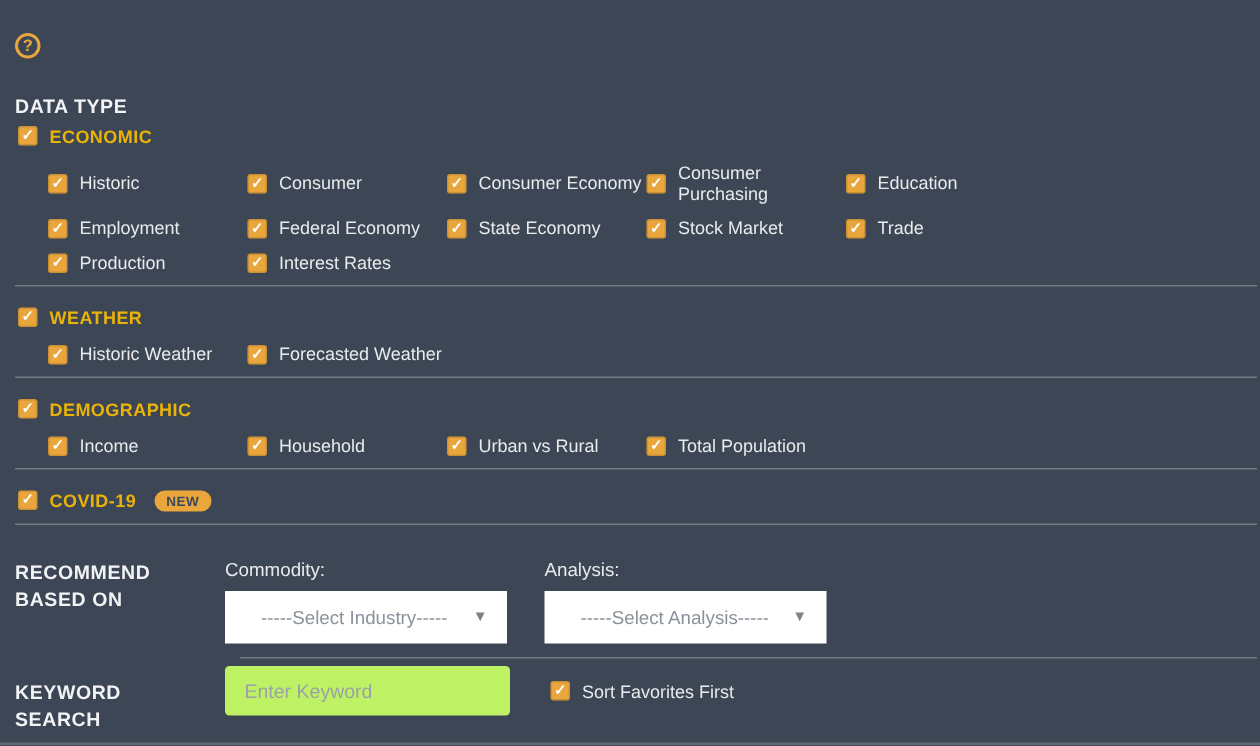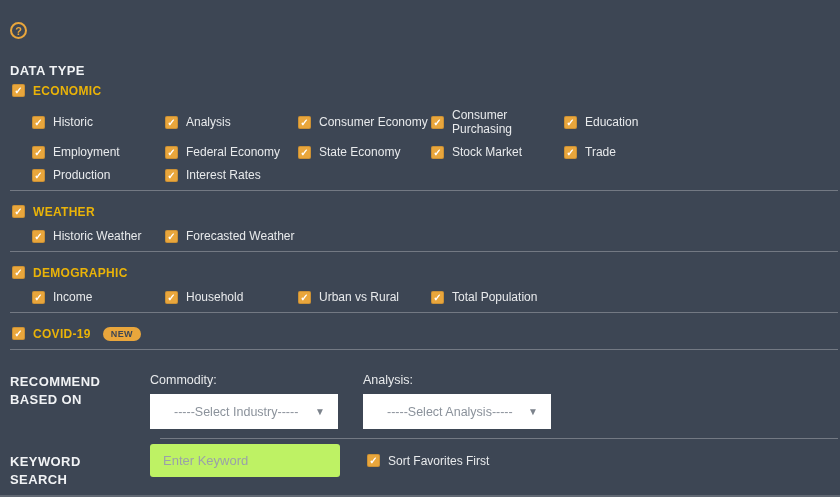--- a/index.html
+++ b/index.html
@@ -118,21 +118,21 @@
         <div class="group"><label class="cb ghead">
             <span class="box">✓</span>
             <span class="glabel">ECONOMIC</span>
           </label><div class="grid">
             <label class="cb">
               <span class="box">✓</span>
               <span class="ilabel">Historic</span>
             </label>
             <label class="cb">
               <span class="box">✓</span>
-              <span class="ilabel">Analysis</span>
+              <span class="ilabel">Consumer</span>
             </label>
             <label class="cb">
               <span class="box">✓</span>
               <span class="ilabel">Consumer Economy</span>
             </label>
             <label class="cb">
               <span class="box">✓</span>
               <span class="ilabel">Consumer Purchasing</span>
             </label>
             <label class="cb">

